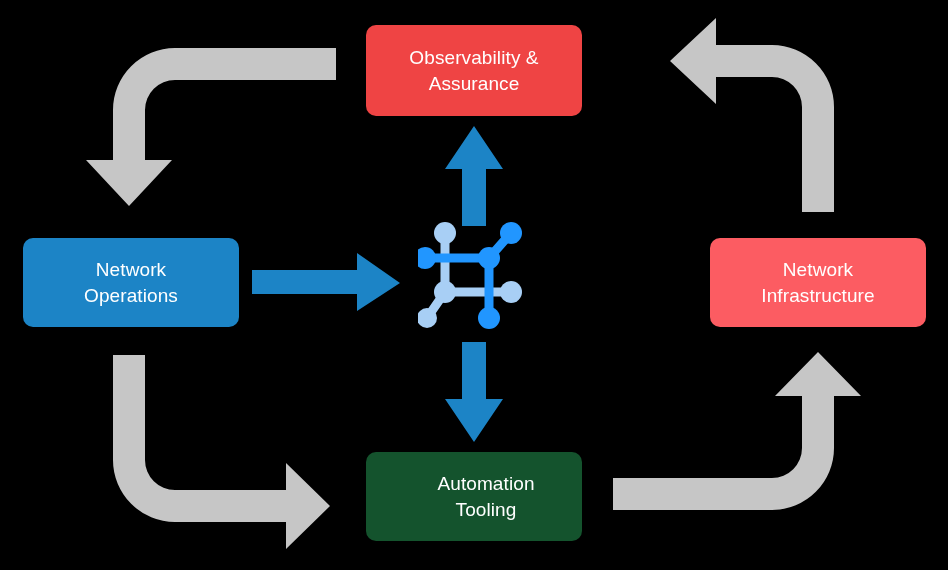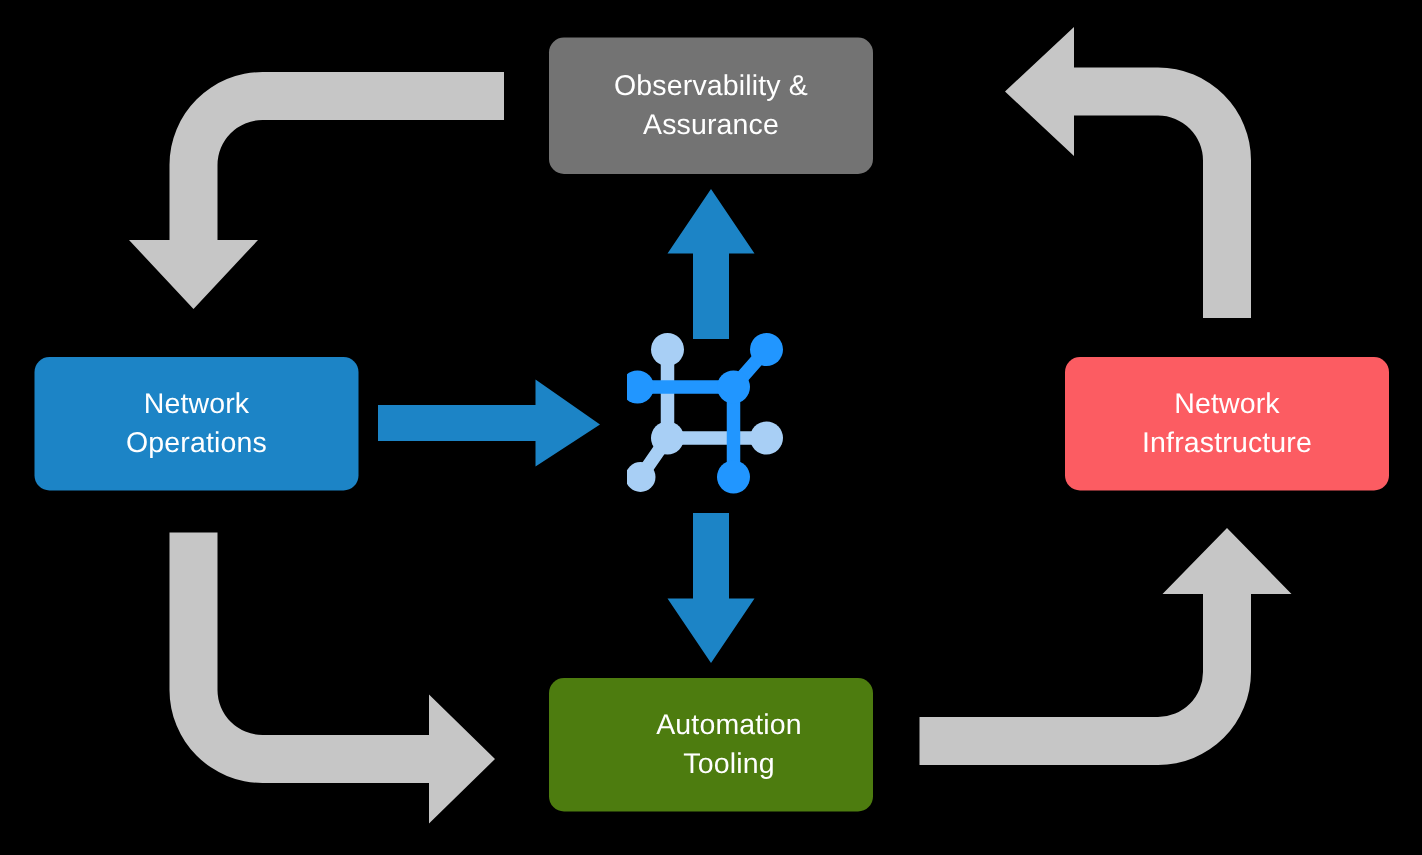--- a/index.html
+++ b/index.html
@@ -169,33 +169,33 @@
     </g>
 
     <g fill="#2196FF">
       <circle cx="7" cy="39" r="11"></circle>
       <circle cx="71" cy="39" r="11"></circle>
       <circle cx="93" cy="14" r="11"></circle>
       <circle cx="71" cy="99" r="11"></circle>
     </g>
   </svg>
 
-  <div id="box-observability" class="node-box" style="background: #737373; color: rgb(255, 255, 255);">
+  <div id="box-observability" class="node-box" style="background: #ef4444; color: rgb(255, 255, 255);">
     <span class="box-label">Observability &amp;
 Assurance</span>
   </div>
 
   <div id="box-network-operations" class="node-box" style="background: rgb(28, 132, 198); color: rgb(255, 255, 255);">
     <span class="box-label">Network
 Operations</span>
   </div>
 
   <div id="box-network-infrastructure" class="node-box" style="background: rgb(252, 92, 98); color: rgb(255, 255, 255);">
     <span class="box-label">Network
 Infrastructure</span>
   </div>
 
-  <div id="box-automation-tooling" class="node-box" style="background: #4d7c0f; color: rgb(255, 255, 255); padding-left: 34px;">
+  <div id="box-automation-tooling" class="node-box" style="background: #14532d; color: rgb(255, 255, 255); padding-left: 34px;">
     <span class="box-label">Automation
 Tooling</span>
   </div>
 
 </div>
 
 </body></html>

